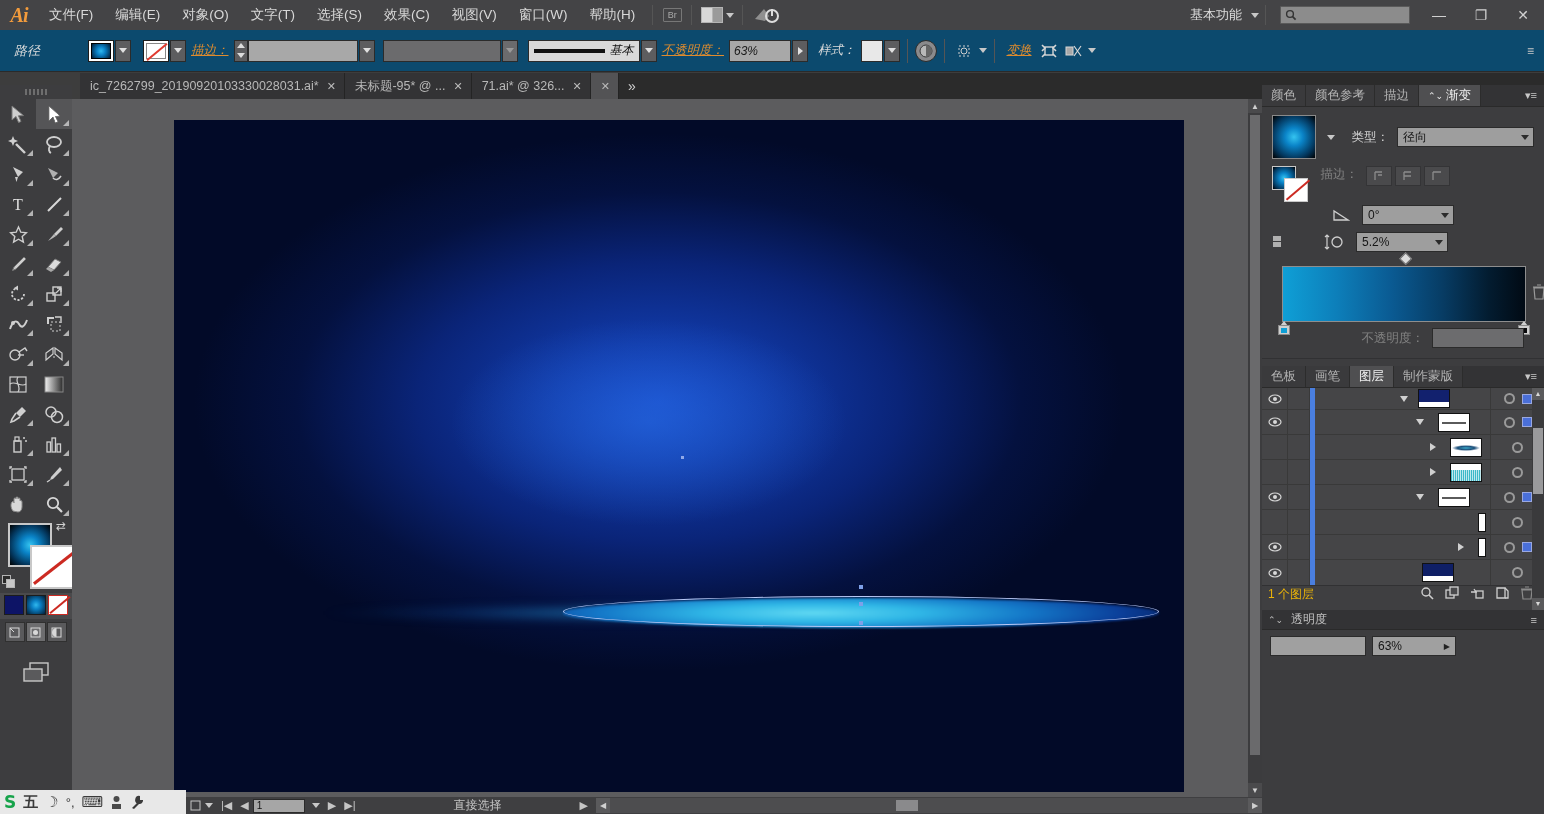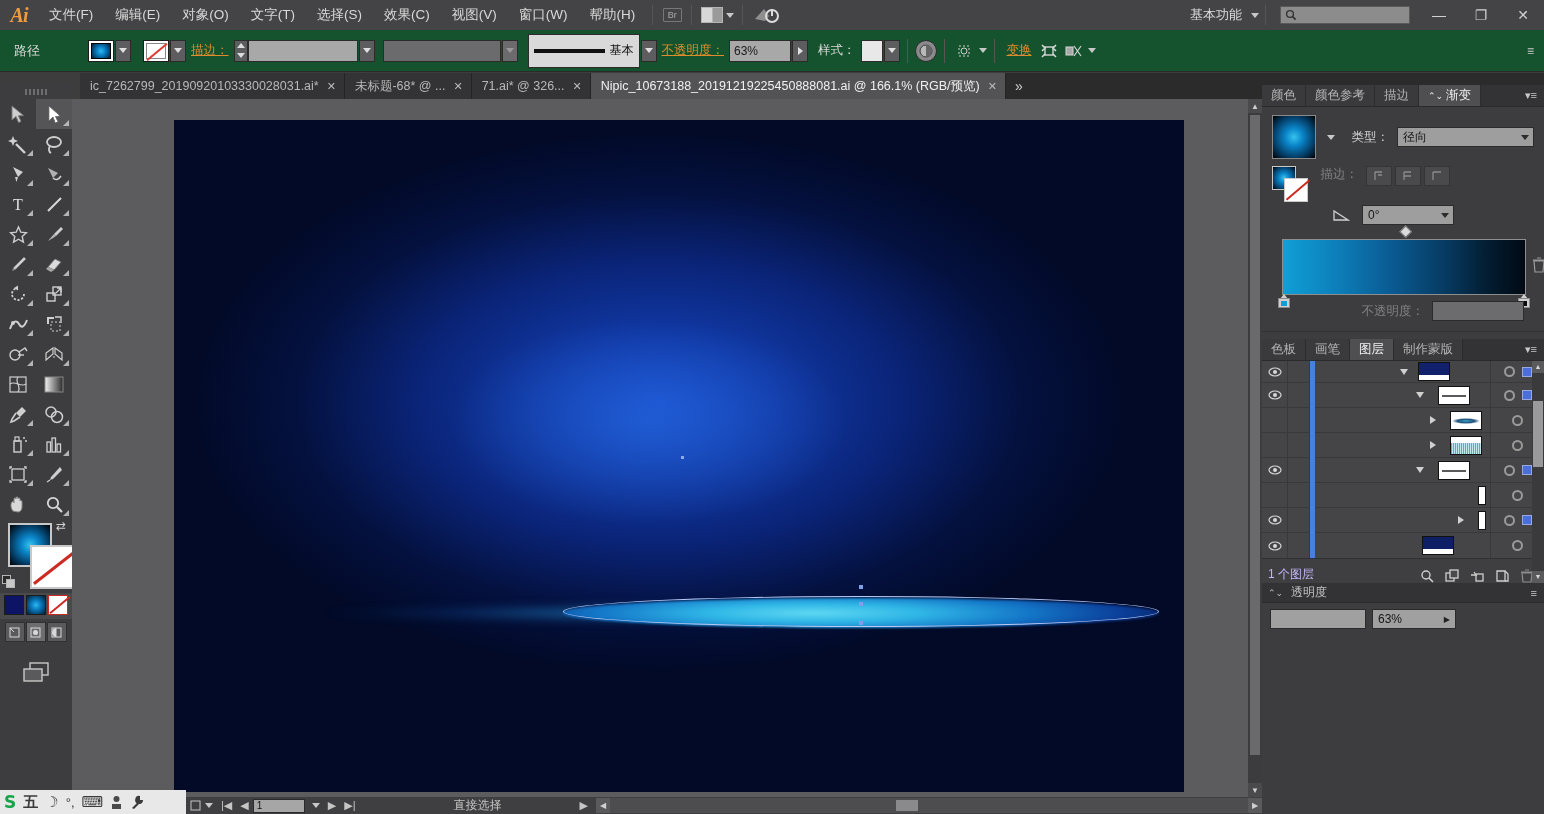--- a/index.html
+++ b/index.html
@@ -27,22 +27,22 @@
     border-top:5px solid #c8c8c8; margin-left:3px; }
   .mb-right{ margin-left:auto; display:flex; align-items:center; height:30px; }
   .ws-name{ font-size:13px; color:#dcdcdc; padding:0 6px; }
   .searchbox{ width:130px; height:18px; background:#8c8c8c; border:1px solid #5a5a5a;
     display:flex; align-items:center; padding-left:4px; margin:0 8px; border-radius:1px; }
   .win-btn{ width:42px; height:30px; display:flex; align-items:center; justify-content:center;
     color:#d0d0d0; font-size:14px; }
 
   
   .ctrlbar{ position:absolute; left:0; top:30px; width:1544px; height:42px;
-    background:#14532d; border-bottom:1px solid #2a2a2a; display:flex; align-items:center;
-    padding-left:8px; }
+    background:#0c4a6e; border-bottom:1px solid #2a2a2a; display:flex; align-items:center;
+    padding-left:8px;font-style:italic; }
   .ctrl-label{ font-size:13px; color:#dcdcdc; width:80px; padding-left:6px; }
   .lbl-link{ font-size:12.5px; color:#e08c2e; text-decoration:underline; margin:0 5px; white-space:nowrap; }
   .lbl-plain{ font-size:12.5px; color:#dcdcdc; margin:0 5px 0 10px; white-space:nowrap; }
   .swatch-btn{ width:26px;height:22px; background:#fff; border:1px solid #1d1d1d;
     display:flex;align-items:center;justify-content:center; }
   .sw-grad{ width:20px;height:16px; background:radial-gradient(circle at 50% 50%, #2fb8ee 0%, #0a7fc4 38%, #021d36 100%); border:1px solid #000; }
   .sw-none{ width:20px;height:16px; background:#fff; position:relative; border:1px solid #888; }
   .sw-none:after{ content:""; position:absolute; left:-3px; top:7px; width:26px; height:2px;
     background:#e03a2f; transform:rotate(-40deg); }
   .dd-btn{ width:16px;height:22px; background:#5d5d5f; border:1px solid #2b2b2b;
@@ -52,21 +52,21 @@
     display:flex;flex-direction:column;align-items:center;justify-content:space-around; }
   .sp-up{width:0;height:0;border-left:4px solid transparent;border-right:4px solid transparent;border-bottom:5px solid #dcdcdc;}
   .sp-dn{width:0;height:0;border-left:4px solid transparent;border-right:4px solid transparent;border-top:5px solid #dcdcdc;}
   .field{ height:22px; background:#a8a8a8; border:1px solid #2b2b2b; display:flex; align-items:center;
     padding:0 4px; font-size:12px; color:#1a1a1a; }
   .field.dark{ background:#6b6b6d; color:#bdbdbd; }
   .field.wide{ width:110px; }
   .field.wide2{ width:120px; }
   .field.num{ width:58px; }
   .profile-box{ width:112px;height:22px;background:#d9d9d9;border:1px solid #2b2b2b;
-    display:flex;align-items:center;padding:16px 5px;gap:5px; }
+    display:flex;align-items:center;padding:4px 5px;gap:5px; }
   .pf-line{ flex:1; height:4px; background:#111; }
   .pf-txt{ font-size:12px;color:#111; }
   .style-sw{ width:22px;height:22px;background:#e8e8e8;border:1px solid #2b2b2b; }
   .circ-ic{ width:22px;height:22px;border-radius:50%;background:#8a8a8c;border:1px solid #2b2b2b;
     display:flex;align-items:center;justify-content:center;font-size:9px;color:#333; }
   .ic-btn{ width:24px;height:22px;display:flex;align-items:center;justify-content:center;
     color:#cfcfcf;font-size:13px; }
   .cb-sep{ width:1px;height:24px;background:#555; margin:0 7px; }
   .panel-menu{ margin-left:auto; margin-right:10px; display:flex; align-items:center; color:#c8c8c8; font-size:12px; }
 
@@ -209,22 +209,22 @@
   .thumb-l.spike{ background:#fff; position:relative; overflow:hidden; }
   .thumb-l.spike:after{ content:"";position:absolute;left:0;bottom:0;right:0;height:11px;
     background:repeating-linear-gradient(90deg,#3fb8c8 0 1px,#bfe8ee 1px 2px); }
   .thumb-l.navyfull{ background:linear-gradient(#12216e 0%,#12216e 72%,#fff 72%,#fff 100%); }
   .thumb-l.slim{ width:8px;height:19px; background:#fff; }
   .lc-right{ width:54px; height:25px; display:flex; align-items:center; justify-content:center; gap:7px;
     border-left:1px solid #393939; }
   .tgt{ width:11px;height:11px;border-radius:50%;border:2px solid #9a9a9a; }
   .msq{ width:10px;height:10px;background:#4a6fd8;border:1px solid #9aa8e0; }
   .lscroll{ position:absolute; right:0; top:0; width:12px; height:100%; background:#3a3a3c; }
-  .lfoot{ height:25px; display:flex; align-items:flex-end; background:#3f3f41;
-    border-top:1px solid #313133; padding:0 6px; font-size:12px; color:#c4b5fd; gap:0; }
+  .lfoot{ height:25px; display:flex; align-items:flex-start; background:#3f3f41;
+    border-top:1px solid #313133; padding:0 6px; font-size:12px; color:#eab308; gap:0; }
   .lfoot .icons{ margin-left:auto; display:flex; gap:11px; padding-right:4px; color:#cfcfcf; font-size:12px; }
 
   
   .transpanel{ position:relative; }
   .tp-tabs{ height:20px; display:flex; align-items:center; background:#333335;
     border-bottom:1px solid #2a2a2a; padding-left:6px; gap:8px; font-size:12px; color:#c0c0c0; }
   .tp-body{ padding:6px 8px; }
   .tp-row{ display:flex; align-items:center; gap:6px; margin-bottom:7px; }
   .tp-field{ width:96px;height:20px;background:#a0a0a0;border:1px solid #2b2b2b;
     display:flex;align-items:center;padding:0 5px;font-size:12px;color:#151515; }
@@ -395,29 +395,28 @@
 
     <div class="panel-menu">≡</div>
   </div>
 
   <div class="tabbar">
     <div class="tab">
       <span>ic_7262799_20190920103330028031.ai*</span>
       <span class="x">✕</span>
     </div>
     <div class="tab">
-      <span>未标题-68* @ ...</span>
+      <span>未标题-95* @ ...</span>
       <span class="x">✕</span>
     </div>
     <div class="tab">
       <span>71.ai* @ 326...</span>
       <span class="x">✕</span>
     </div>
     <div class="tab active">
-      <span>Nipic_10673188_20191219225450888081.ai @ 166.1% (RGB/预览)</span>
       <span class="x">✕</span>
     </div>
     <div class="tab-more">»</div>
   </div>
 
   <div class="toolbar">
     <div class="tb-grip">
         <i></i>
         <i></i>
         <i></i>
@@ -721,20 +720,39 @@
               <path d="M2 12 L16 12 L2 3 Z" fill="none" stroke="#cfcfcf" stroke-width="1.3"></path>
             </svg>
         </div>
         <div class="gfield sm">
           <span>0°</span>
           <span class="caret"></span>
         </div>
         <div style="flex:1"></div>
       </div>
 
+      <div class="grow">
+        <div class="glabel" style="width:44px;">
+          <svg width="20" height="14" viewBox="0 0 20 14">
+            <rect x="1" y="1" width="8" height="5" fill="#b0b0b0"></rect>
+              <rect x="1" y="7" width="8" height="5" fill="#b0b0b0"></rect>
+          </svg>
+        </div>
+        <div class="glabel" style="width:24px;">
+          <svg width="20" height="16" viewBox="0 0 20 16">
+            <path d="M3 2 L3 14 M1 3 L3 1 L5 3 M1 13 L3 15 L5 13" stroke="#cfcfcf" stroke-width="1.2" fill="none"></path>
+            <ellipse cx="13" cy="8" rx="5" ry="5" fill="none" stroke="#cfcfcf" stroke-width="1.3"></ellipse>
+          </svg>
+        </div>
+        <div class="gfield sm">
+          <span>5.2%</span>
+          <span class="caret"></span>
+        </div>
+        <div style="flex:1"></div>
+      </div>
 
       <div class="gradbar-wrap">
         <div class="gmid"></div>
         <div class="gradbar"></div>
         <div class="gstop" style="left:-4px;">
           <span class="tip"></span>
           <span class="body">
               <i style="background:#0f9fd6"></i>
             </span>
         </div>

